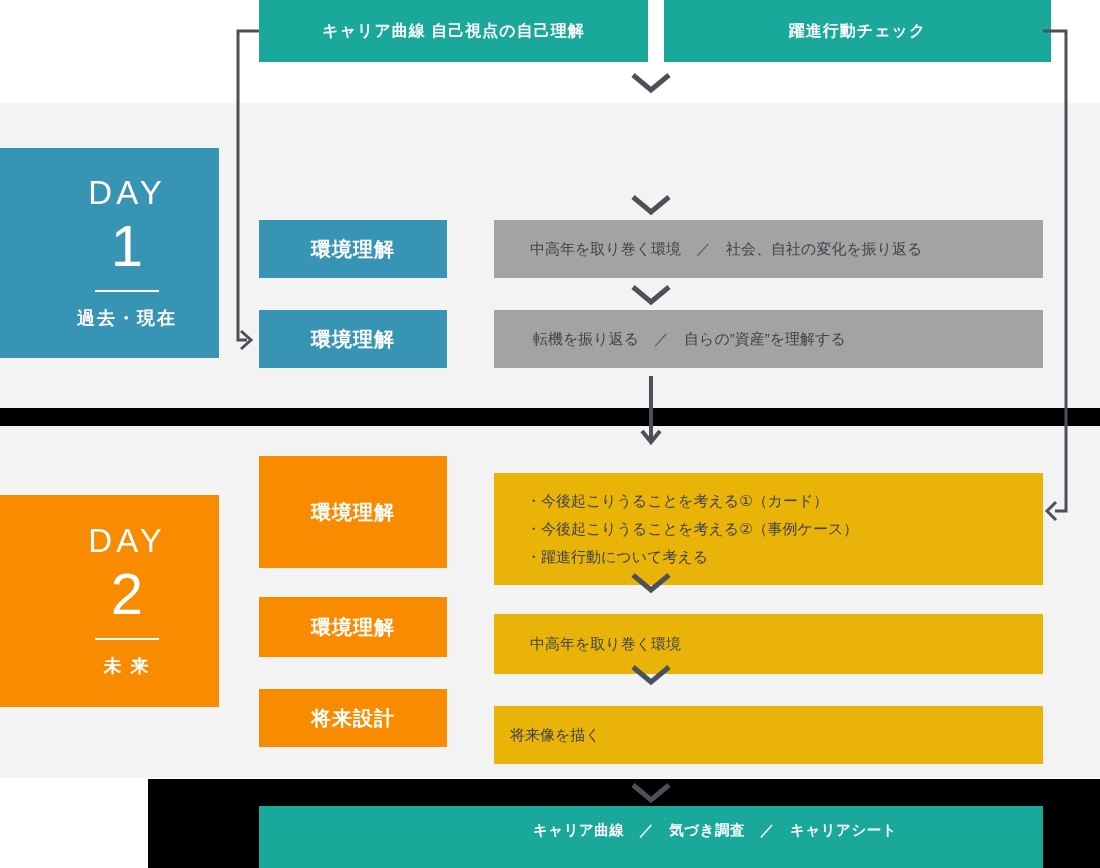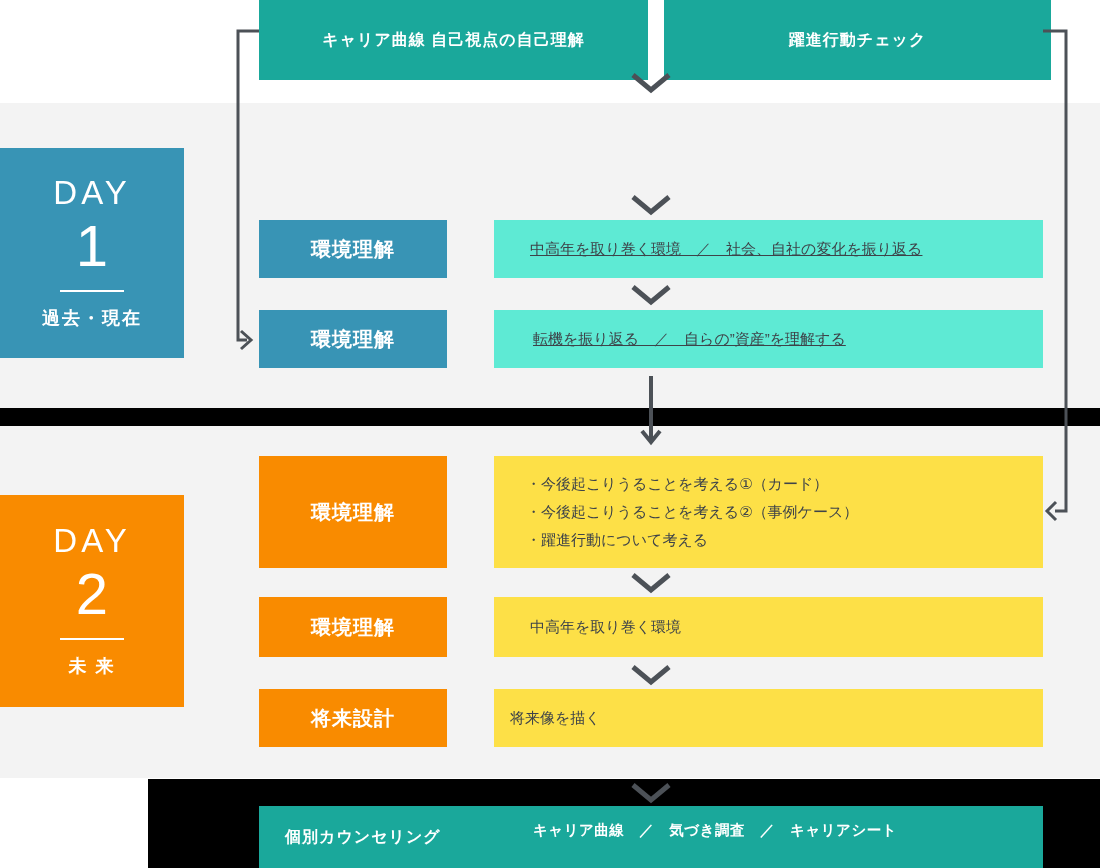--- a/index.html
+++ b/index.html
@@ -5,49 +5,49 @@
   html,body{margin:0;padding:0;background:#fff;}
   .canvas{
     position:relative;width:1100px;height:868px;background:#ffffff;
     font-family:"Liberation Sans","DejaVu Sans",sans-serif;overflow:hidden;
   }
   
   .section-bg{position:absolute;left:0;width:1100px;background:#F3F3F3;}
   .band{position:absolute;background:#000000;}
   
   .teal-btn{
-    position:absolute;top:0;height:80px;background:#1AA89B;color:#ffffff;
+    position:absolute;top:0;height:62px;background:#1AA89B;color:#ffffff;
     display:flex;align-items:center;justify-content:center;
     font-size:16px;font-weight:bold;letter-spacing:1px;
   }
   
   .day-badge{
     position:absolute;left:0;width:184px;color:#ffffff;
-    display:flex;flex-direction:column;align-items:center;justify-content:center;
+    display:flex;flex-direction:column;align-items:center;justify-content:center;padding-left:35px;
   }
   .day-badge .day-word{font-size:33px;letter-spacing:4px;font-weight:400;line-height:1;}
   .day-badge .day-num{font-size:58px;font-weight:300;line-height:1.15;margin-top:4px;}
   .day-badge .day-line{width:64px;height:2px;background:#ffffff;margin:10px 0 14px 0;}
   .day-badge .day-period{font-size:18px;font-weight:bold;letter-spacing:2px;}
   .badge-day1{background:#3894B5;top:148px;height:210px;}
   .badge-day2{background:#F98B00;top:495px;height:212px;}
   
   .row-label{
     position:absolute;left:259px;width:188px;color:#ffffff;
     display:flex;align-items:center;justify-content:center;
     font-size:20px;font-weight:bold;letter-spacing:1px;
   }
   .row-content{
     position:absolute;left:494px;width:549px;color:#3E4349;font-size:15px;
     display:flex;align-items:center;padding-left:36px;box-sizing:border-box;
   }
   .blue{background:#3894B5;}
   .orange{background:#F98B00;}
-  .graybox{background:#5eead4;text-decoration:underline;}
-  .lightorange{background:#fde047;}
+  .graybox{background:#a3a3a3;}
+  .lightorange{background:#eab308;margin-top:17px;}
   .white-row{
     position:absolute;left:259px;width:784px;height:48px;background:#ffffff;
     display:flex;align-items:center;justify-content:center;
     color:#3E4349;font-size:15px;
   }
   .bullets{flex-direction:column;align-items:flex-start;justify-content:center;padding-left:32px;line-height:1.85;}
   
   .footer-box{
     position:absolute;left:259px;top:806px;width:784px;height:62px;background:#1AA89B;
     color:#ffffff;
@@ -120,21 +120,20 @@
   </div>
 
   <div class="row-label orange" style="top:689px;height:58px;">
     <span>将来設計</span>
   </div>
   <div class="row-content lightorange" style="top:689px;height:58px;padding-left:16px;">
     <span>将来像を描く</span>
   </div>
 
   <div class="footer-box">
-    <span class="f-label">個別カウンセリング</span>
     <span class="f-content">キャリア曲線　／　気づき調査　／　キャリアシート</span>
   </div>
 
   <svg class="overlay" viewBox="0 0 1100 868">
     <g stroke="#4C5157" fill="none">
 
       <polyline points="259,31 238,31 238,340 247,340" stroke-width="3"></polyline>
       <polyline points="241,331 251,340 241,349" stroke-width="3"></polyline>
 
       <polyline points="1043,31 1066,31 1066,511 1055,511" stroke-width="3"></polyline>

